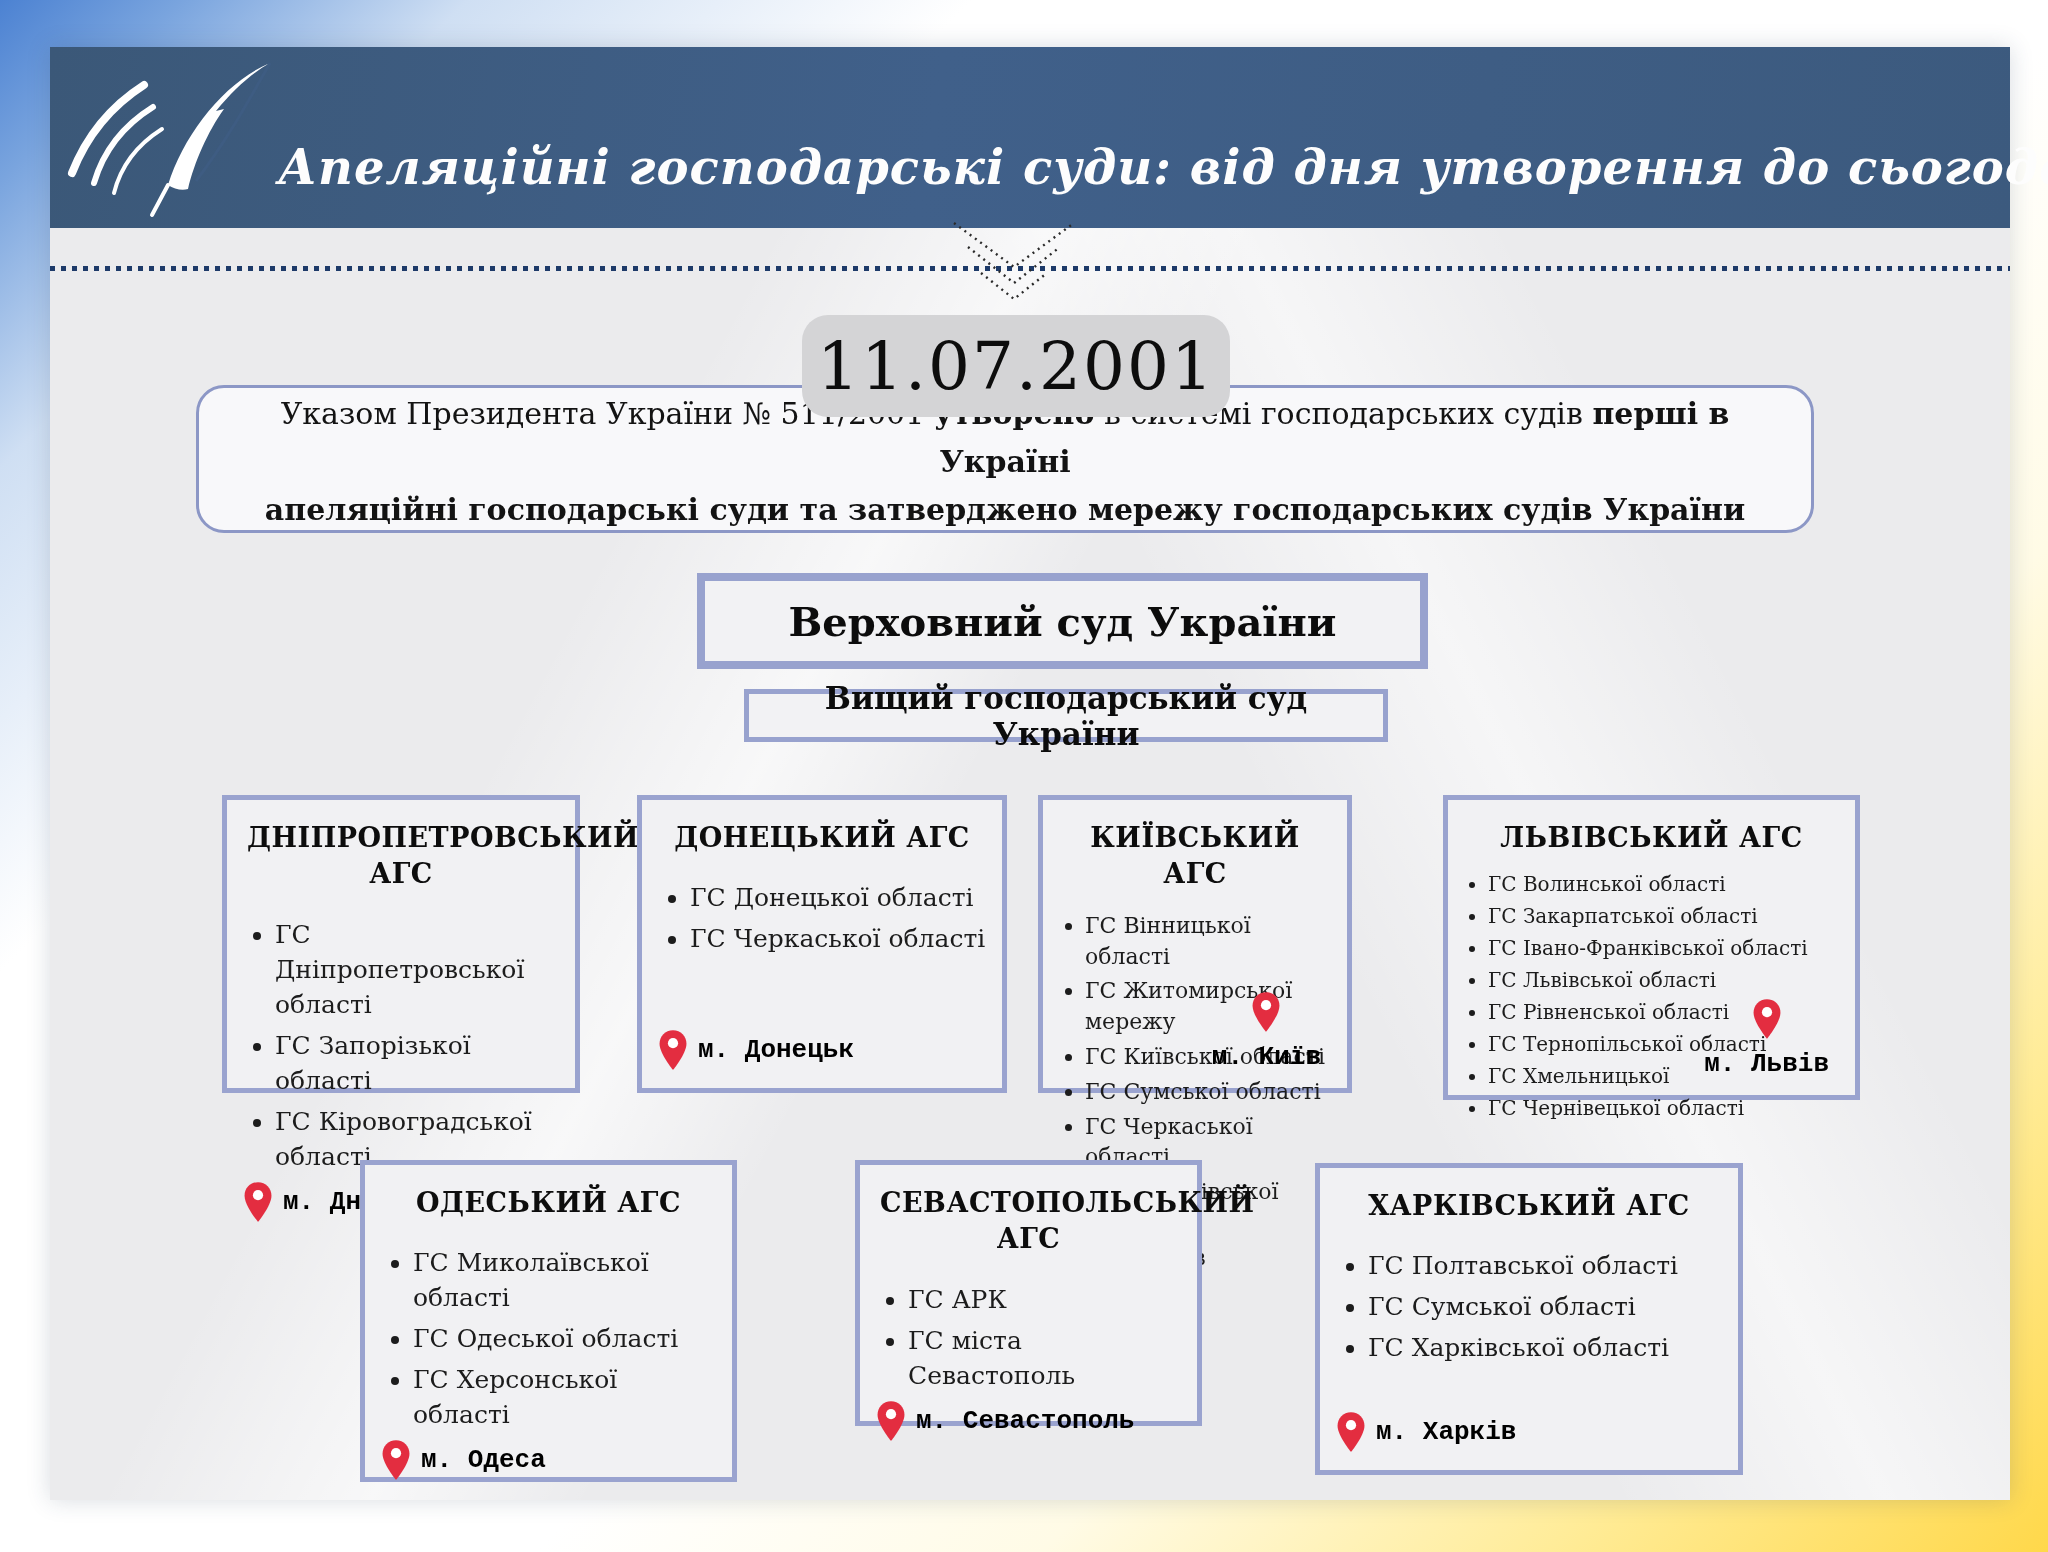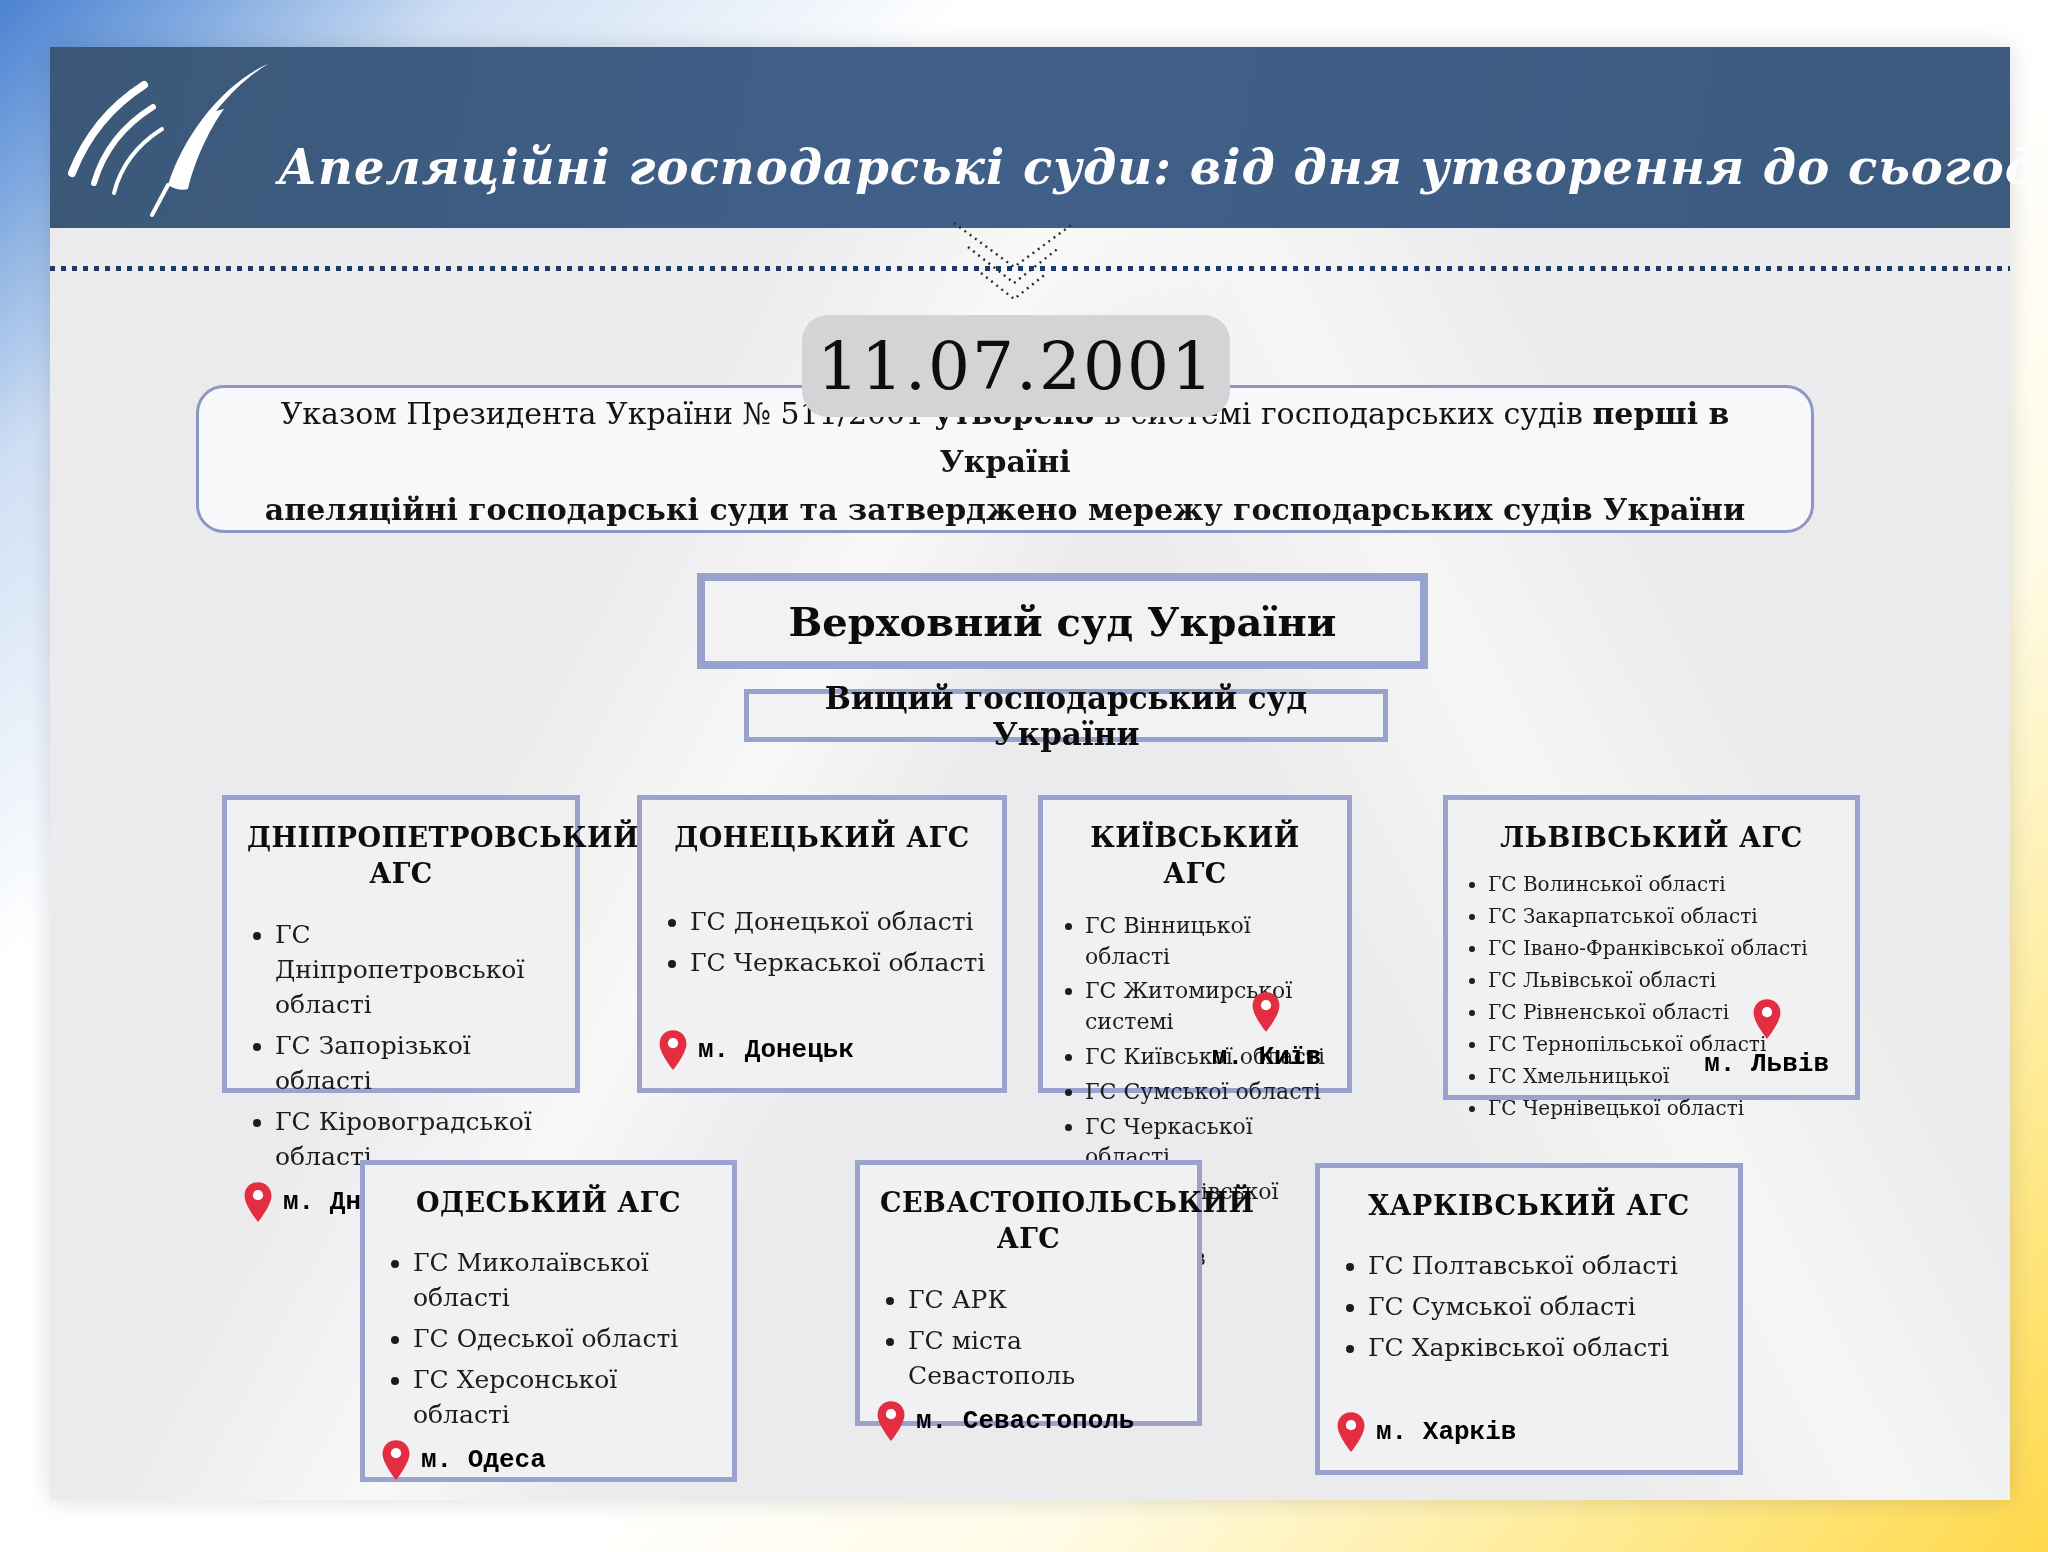--- a/index.html
+++ b/index.html
@@ -127,40 +127,40 @@
       </ul>
     <div class="pin-row">
       <svg class="pin" width="34" height="44" viewBox="0 0 24 30">
           <path d="M12 1C6.5 1 2.5 5.2 2.5 10.5 2.5 17.5 12 29 12 29s9.5-11.5 9.5-18.5C21.5 5.2 17.5 1 12 1z" fill="#e32d40"></path>
           <circle cx="12" cy="10.2" r="3.6" fill="#fff"></circle>
         </svg>
       <span class="city">м. Дніпро</span>
     </div>
   </section>
 
-  <section class="court-box" style="left:587px;top:748px;width:370px;height:298px;gap:24px;">
+  <section class="court-box" style="left:587px;top:748px;width:370px;height:298px;">
     <h3>ДОНЕЦЬКИЙ АГС</h3>
     <ul class="court-list">
         <li>ГС Донецької області</li>
         <li>ГС Черкаської області</li>
       </ul>
     <div class="pin-row">
       <svg class="pin" width="34" height="44" viewBox="0 0 24 30">
           <path d="M12 1C6.5 1 2.5 5.2 2.5 10.5 2.5 17.5 12 29 12 29s9.5-11.5 9.5-18.5C21.5 5.2 17.5 1 12 1z" fill="#e32d40"></path>
           <circle cx="12" cy="10.2" r="3.6" fill="#fff"></circle>
         </svg>
       <span class="city">м. Донецьк</span>
     </div>
   </section>
 
   <section class="court-box compact pin-right" style="left:988px;top:748px;width:314px;height:298px;">
     <h3>КИЇВСЬКИЙ АГС</h3>
     <ul class="court-list">
         <li>ГС Вінницької області</li>
-        <li>ГС Житомирської системі</li>
+        <li>ГС Житомирської мережу</li>
         <li>ГС Київської області</li>
         <li>ГС Сумської області</li>
         <li>ГС Черкаської області</li>
         <li>ГС Чернігівської області</li>
         <li>ГС м. Київ</li>
       </ul>
     <div class="pin-row">
       <svg class="pin" width="34" height="44" viewBox="0 0 24 30">
           <path d="M12 1C6.5 1 2.5 5.2 2.5 10.5 2.5 17.5 12 29 12 29s9.5-11.5 9.5-18.5C21.5 5.2 17.5 1 12 1z" fill="#e32d40"></path>
           <circle cx="12" cy="10.2" r="3.6" fill="#fff"></circle>

